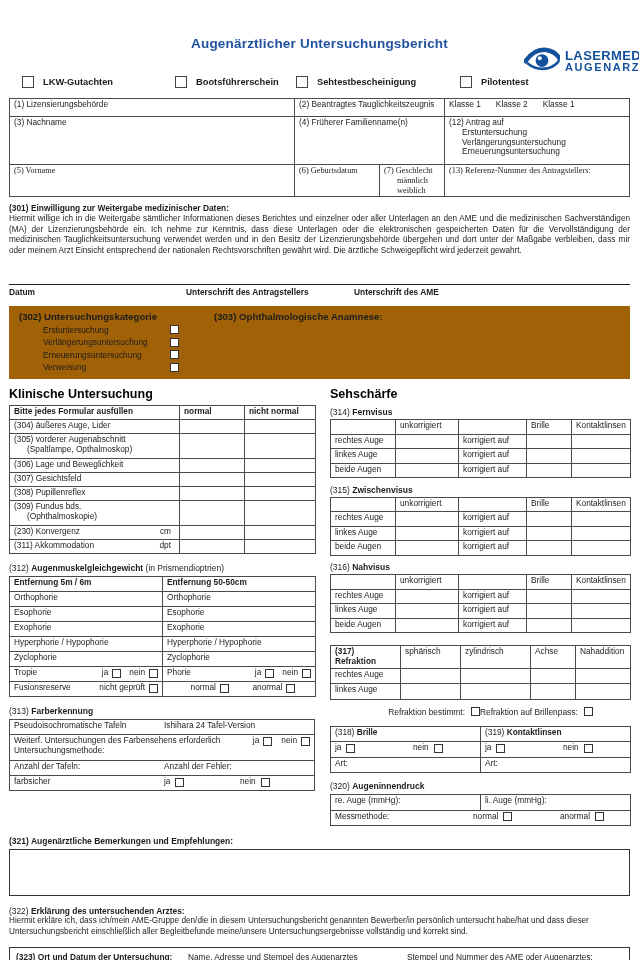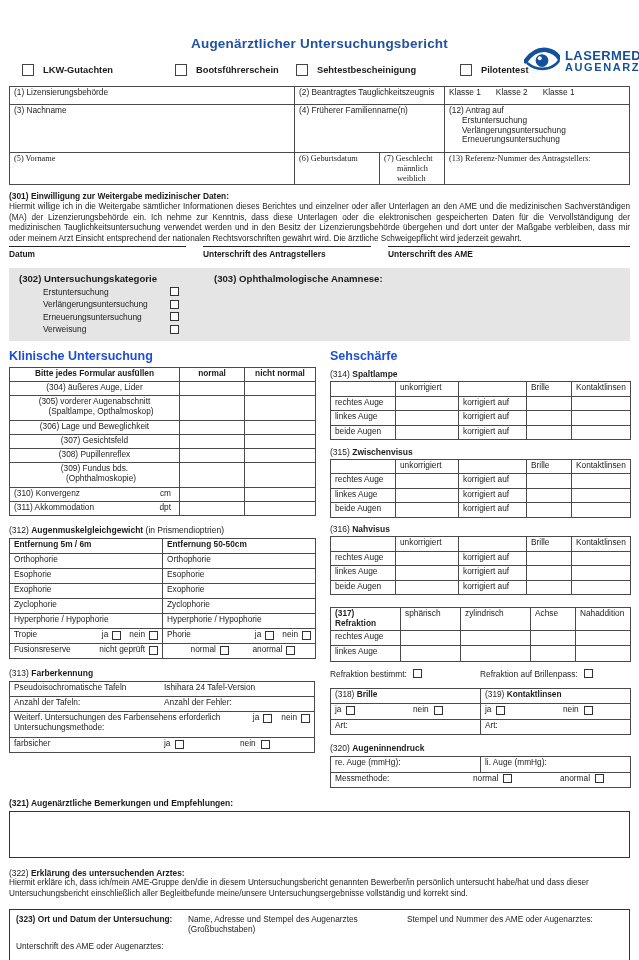--- a/index.html
+++ b/index.html
@@ -11,21 +11,21 @@
   }
   .page { position:relative; width:639px; height:960px; padding:0 9px; }
 
   
   .logo { position:absolute; top:10px; left:524px; display:flex; align-items:center; gap:5px; white-space:nowrap; }
   .logo-text { line-height:1.02; color:#14519c; }
   .logo-line1 { font-size:13px; font-weight:800; letter-spacing:.4px; }
   .logo-line2 { font-size:11px; font-weight:700; letter-spacing:1.6px; }
   .title { margin-top:36px; text-align:center; font-size:13.5px; font-weight:800; color:#2152a0; letter-spacing:.2px; }
 
-  .exam-row { display:flex; margin-top:13px; padding-left:13px; align-items:center; }
+  .exam-row { display:flex; margin-top:25px; padding-left:13px; align-items:center; }
   .exam-item { display:flex; align-items:center; gap:9px; font-size:9.3px; font-weight:700; }
   .exam-item.w1 { width:153px; } .exam-item.w2 { width:121px; } .exam-item.w3 { width:164px; }
 
   
   .cb { display:inline-block; width:9px; height:9px; border:1px solid #333; background:#fff; vertical-align:-1px; flex:0 0 auto; }
   .cb.lg { width:12px; height:12px; border-color:#444; }
 
   
   table.tbl { border-collapse:collapse; width:100%; table-layout:fixed; border:1.5px solid #333; }
   table.tbl td { border:1px solid #4a4a4a; padding:1px 4px; font-size:8.3px; vertical-align:top; line-height:1.18; }
@@ -38,42 +38,42 @@
   .t-id .r2 td { height:48px; }
   .t-id .r3 td { height:32px;font-family:Liberation Serif, serif; }
   .indent { padding-left:13px; }
   .classes span { margin-right:15px; }
 
   
   .consent { margin-top:6px; }
   .consent-h { font-size:8.4px; font-weight:700; }
   .consent-b { font-size:8.2px; line-height:1.28; text-align:justify; margin-top:1px; }
 
-  .sig-row { display:grid; grid-template-columns:177px 168px 1fr; column-gap:17px; margin-top:2px; }
+  .sig-row { display:grid; grid-template-columns:177px 168px 1fr; margin-top:28px; }
   .sig { border-top:1.5px solid #222; padding-top:2px; font-size:8.4px; font-weight:700; }
 
   
-  .band { margin-top:9px; background:#e5e5e5; position:relative; padding:5px 10px 7px 10px; min-height:64px; }
+  .band { margin-top:9px; background:#a16207; position:relative; padding:5px 10px 7px 10px; min-height:64px; }
   .cat-h { font-size:9.6px; font-weight:700; }
   .cat-item { display:flex; justify-content:space-between; align-items:center; width:136px; margin-left:24px; margin-top:2.5px; font-size:8.4px; }
   .anam-h { position:absolute; left:205px; top:5px; font-size:9.6px; font-weight:700; }
 
   
   .heads { display:flex; margin-top:8px; }
-  .sec-h { color:#1d4ed8; font-size:12.5px; font-weight:700; }
+  .sec-h { color:#000000; font-size:12.5px; font-weight:700; }
   .heads .h-left { width:321px; }
 
   
   .cols { display:flex; margin-top:4px; align-items:flex-start; }
   .col-l { width:306px; margin-right:15px; flex:0 0 aupx; }
   .col-l { flex:0 0 306px; }
   .col-r { flex:0 0 300px; }
 
   
-  .t-clin td { height:14px;text-align:center; }
+  .t-clin td { height:14px; }
   .t-clin td.dbl { height:25px; }
   .t-clin col.c1 { width:170px; } .t-clin col.c2 { width:65px; } .t-clin col.c3 { width:71px; }
   .lab-unit { display:flex; justify-content:space-between; padding-right:4px; }
 
   .sub-h { font-size:8.5px; margin-top:9px; }
   .sub-h .b { font-weight:700; }
   .suffix { font-weight:400;margin-top:48px; }
 
   
   .t-mus { margin-top:3px; }
@@ -98,21 +98,21 @@
   .t-vis { margin-top:2px; }
   .t-vis td { height:14.5px; padding:1px 4px; }
   .t-vis col.v1{width:65px}.t-vis col.v2{width:63px}.t-vis col.v3{width:68px}.t-vis col.v4{width:45px}.t-vis col.v5{width:59px}
   .vis-lab { margin-top:6.5px; font-size:8.5px; }
 
   
   .t-ref { margin-top:12px; }
   .t-ref td { height:15.5px; }
   .t-ref col.r1{width:70px}.t-ref col.r2{width:60px}.t-ref col.r3{width:70px}.t-ref col.r4{width:45px}.t-ref col.r5{width:55px}
   .ref-flags { display:flex; margin-top:7px; font-size:8.4px; align-items:center; }
-  .ref-flags .f1 { flex:0 0 150px; display:flex; gap:6px; align-items:center; }
+  .ref-flags .f1 { flex:0 0 150px; display:flex; gap:6px; align-items:center;justify-content:flex-end; }
   .ref-flags .f2 { display:flex; gap:6px; align-items:center; }
 
   
   .t-aid { margin-top:9px; }
   .t-aid td { height:15.5px; }
   .jn2 { display:flex; align-items:center; }
   .jn2 .g1 { flex:0 0 78px; display:flex; gap:5px; align-items:center; }
   .jn2 .g2 { display:flex; gap:5px; align-items:center; }
 
   
@@ -295,21 +295,21 @@
           <td class="dbl">
                 <div>(309) Fundus bds.</div>
                 <div class="indent">(Ophthalmoskopie)</div>
               </td>
           <td class="dbl"></td>
               <td class="dbl"></td>
         </tr>
         <tr>
           <td>
                 <div class="lab-unit">
-                  <span>(310) Konvergenz</span>
+                  <span>(230) Konvergenz</span>
                   <span>cm</span>
                 </div>
               </td>
           <td></td>
               <td></td>
         </tr>
         <tr>
           <td>
                 <div class="lab-unit">
                   <span>(311) Akkommodation</span>
@@ -341,26 +341,26 @@
             </tr>
         <tr>
               <td>Esophorie</td>
               <td>Esophorie</td>
             </tr>
         <tr>
               <td>Exophorie</td>
               <td>Exophorie</td>
             </tr>
         <tr>
+              <td>Hyperphorie / Hypophorie</td>
+              <td>Hyperphorie / Hypophorie</td>
+            </tr>
+        <tr>
               <td>Zyclophorie</td>
               <td>Zyclophorie</td>
-            </tr>
-        <tr>
-              <td>Hyperphorie / Hypophorie</td>
-              <td>Hyperphorie / Hypophorie</td>
             </tr>
         <tr>
           <td>
                 <div class="jn">
                   <span class="lab">Tropie</span>
                   <span class="g">
                     <span>ja</span>
                     <span class="cb"></span>
                   </span>
                   <span class="g">
@@ -416,42 +416,42 @@
         <tbody>
             <tr>
               <td>
                 <div class="two-span">
                   <span class="s1">Pseudoisochromatische Tafeln</span>
                   <span>Ishihara 24 Tafel-Version</span>
                 </div>
               </td>
             </tr>
         <tr>
+              <td style="height:26px">
+          <div class="cv-row3">
+                  <span class="txt">Weiterf. Untersuchungen des Farbensehens erforderlich</span>
+                  <span class="g">
+                    <span>ja</span>
+                    <span class="cb"></span>
+                  </span>
+                  <span class="g">
+                    <span>nein</span>
+                    <span class="cb"></span>
+                  </span>
+                </div>
+          <div>Untersuchungsmethode:</div>
+        </td>
+            </tr>
+        <tr>
               <td>
                 <div class="two-span">
                   <span class="s1">Anzahl der Tafeln:</span>
                   <span>Anzahl der Fehler:</span>
                 </div>
               </td>
-            </tr>
-        <tr>
-              <td style="height:26px">
-          <div class="cv-row3">
-                  <span class="txt">Weiterf. Untersuchungen des Farbensehens erforderlich</span>
-                  <span class="g">
-                    <span>ja</span>
-                    <span class="cb"></span>
-                  </span>
-                  <span class="g">
-                    <span>nein</span>
-                    <span class="cb"></span>
-                  </span>
-                </div>
-          <div>Untersuchungsmethode:</div>
-        </td>
             </tr>
         <tr>
               <td>
                 <div class="cv-row4">
                   <span class="s1">farbsicher</span>
                   <span class="g1">
                     <span>ja</span>
                     <span class="cb"></span>
                   </span>
                   <span class="g2">
@@ -461,21 +461,21 @@
                 </div>
               </td>
             </tr>
       </tbody>
         </table>
     </div>
 
     <div class="col-r">
 
       <div class="vis-lab" style="margin-top:2px">
-        <span>(314)</span> <span class="b">Spaltlampe</span>
+        <span>(314)</span> <span class="b">Fernvisus</span>
       </div>
       <table class="tbl t-vis">
         <colgroup>
             <col class="v1">
             <col class="v2">
             <col class="v3">
             <col class="v4">
             <col class="v5">
           </colgroup>
         <tbody>

